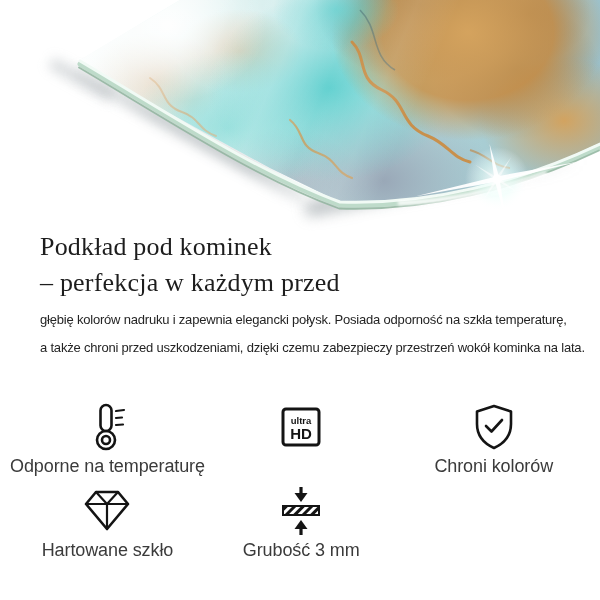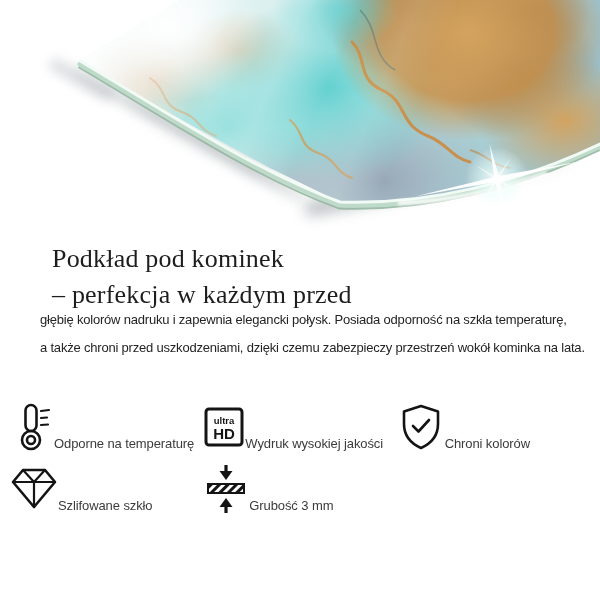--- a/index.html
+++ b/index.html
@@ -48,39 +48,39 @@
   .fade{position:absolute;inset:0;
     background:
       linear-gradient(116deg,#ffffff 6%,rgba(255,255,255,.65) 16%,rgba(255,255,255,0) 34%),
       linear-gradient(to right,rgba(255,255,255,.5),rgba(255,255,255,0) 22%);}
   .edge-svg,.sparkle-svg{position:absolute;pointer-events:none;}
   .edge-svg{left:0;top:0;}
   .sparkle-svg{left:408px;top:124px;}
 
   
   .page-title{
-    position:absolute;left:40px;top:229px;margin:12px;
+    position:absolute;left:40px;top:229px;margin:0;
     font-family:"Liberation Serif", serif;font-weight:400;
     font-size:26px;line-height:36px;color:#1d1d1d;letter-spacing:.2px;
   }
   .page-title .tline{display:block;white-space:nowrap;}
   .intro{
     position:absolute;left:40px;top:306px;width:545px;
     font-size:13px;line-height:27.5px;color:#242424;letter-spacing:-.2px;
   }
   .intro .iline{display:block;white-space:nowrap;}
 
   
   .features{
     position:absolute;left:10px;top:402px;width:580px;
     display:grid;grid-template-columns:repeat(3,1fr);row-gap:12px;
   }
-  .feature{display:flex;flex-direction:row;align-items:flex-end;}
+  .feature{display:flex;flex-direction:column;align-items:center;}
   .icon-box{height:50px;display:flex;align-items:center;justify-content:center;}
-  .feature-label{font-size:13px;line-height:16px;color:#3b3b3b;letter-spacing:-.1px;white-space:nowrap;}
+  .feature-label{margin-top:6px;font-size:18px;line-height:16px;color:#3b3b3b;letter-spacing:-.1px;white-space:nowrap;}
   .ico{display:block;}
   .ico .stroke{fill:none;stroke:#141414;stroke-width:2.6;stroke-linecap:round;stroke-linejoin:round;}
   .ico .thin{stroke-width:2.2;}
   .ico .fillb{fill:#141414;}
   .hd-text{fill:#141414;font-family:"Liberation Sans",sans-serif;font-weight:700;text-anchor:middle;}
 </style>
 </head>
 <body>
 
 <div class="hero">
@@ -162,21 +162,20 @@
   </div>
 
   <div class="feature">
     <div class="icon-box">
       <svg class="ico" width="42" height="42" viewBox="0 0 42 42">
         <rect x="3" y="3" width="36" height="36" rx="3" fill="none" stroke="#141414" stroke-width="3"></rect>
         <text class="hd-text" x="21" y="17.5" font-size="9.5">ultra</text>
         <text class="hd-text" x="21" y="33" font-size="15">HD</text>
       </svg>
     </div>
-    <div class="feature-label">Wydruk wysokiej jakości</div>
   </div>
 
   <div class="feature">
     <div class="icon-box">
       <svg class="ico" width="48" height="48" viewBox="0 0 48 48">
         <path class="stroke" d="M24,3 L41,8.5 L41,21 C41,32.5 34,40.5 24,45 C14,40.5 7,32.5 7,21 L7,8.5 Z"></path>
         <polyline class="stroke" points="16,23 21.5,28.5 32,17"></polyline>
       </svg>
     </div>
     <div class="feature-label">Chroni kolorów</div>
@@ -184,21 +183,21 @@
 
   <div class="feature">
     <div class="icon-box">
       <svg class="ico" width="48" height="44" viewBox="0 0 48 44">
         <polygon class="stroke" points="3,15 13,3 35,3 45,15 24,40"></polygon>
         <line class="stroke thin" x1="3" y1="15" x2="45" y2="15"></line>
         <polyline class="stroke thin" points="13,3 24,15 35,3"></polyline>
         <line class="stroke thin" x1="24" y1="15" x2="24" y2="40"></line>
       </svg>
     </div>
-    <div class="feature-label">Szlifowane szkło</div>
+    <div class="feature-label">Hartowane szkło</div>
   </div>
 
 
   <div class="feature">
     <div class="icon-box">
       <svg class="ico" width="46" height="48" viewBox="0 0 46 48">
         <defs>
           <pattern id="hatch2" width="6" height="6" patternUnits="userSpaceOnUse" patternTransform="rotate(45)">
             <rect width="3" height="6" fill="#141414"></rect>
           </pattern>

